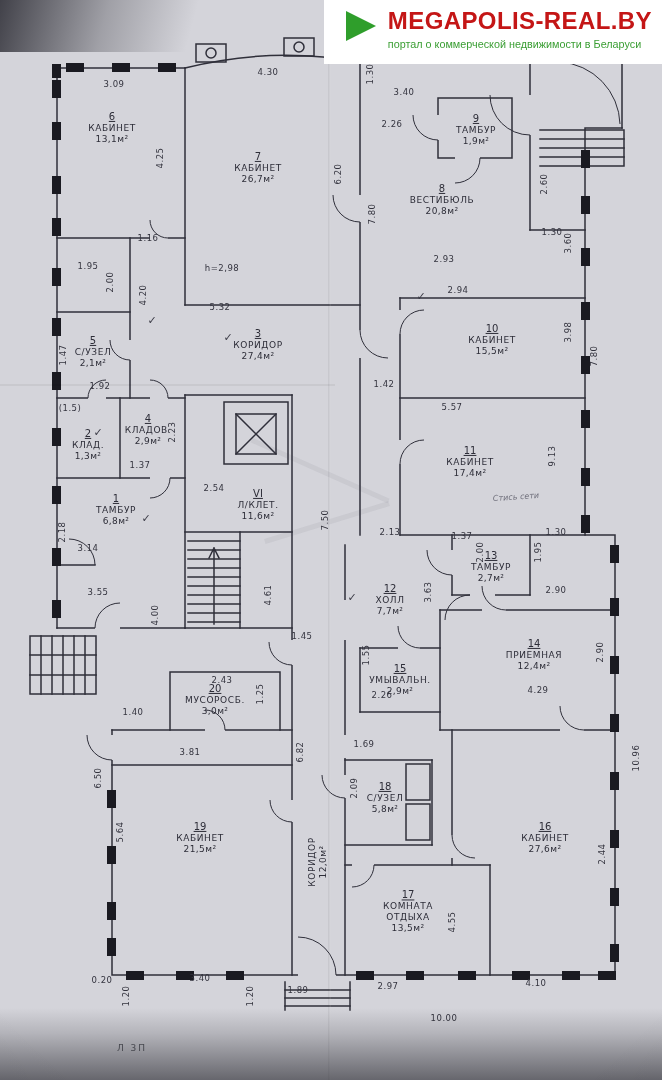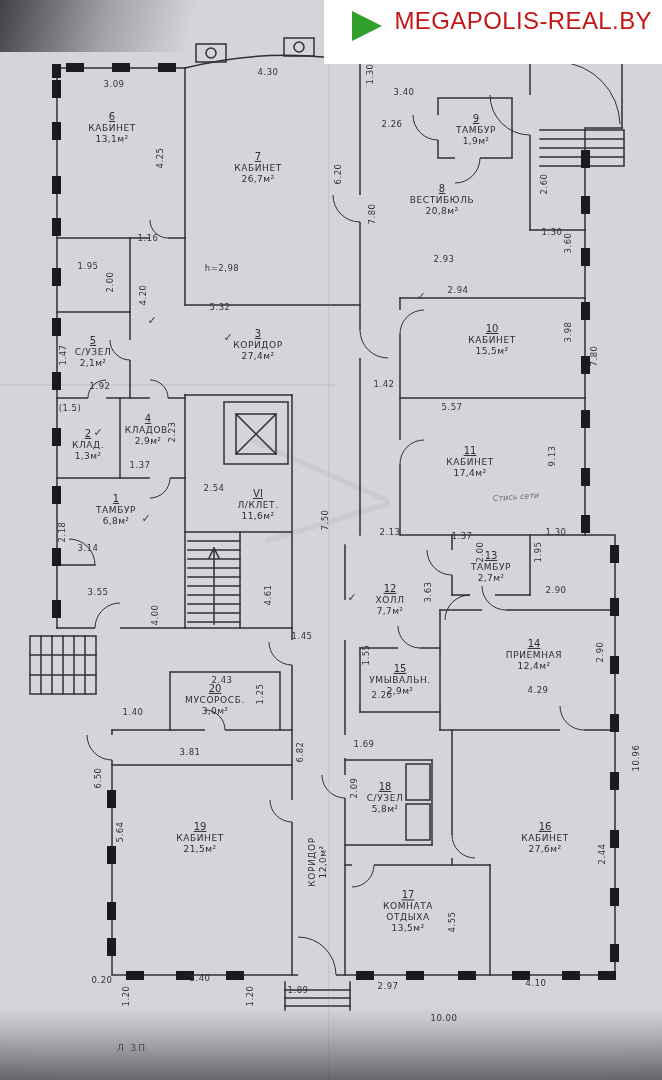--- a/index.html
+++ b/index.html
@@ -18,21 +18,21 @@
   .crease-v{position:absolute;left:328px;top:0;width:3px;height:1080px;background:linear-gradient(to right,rgba(0,0,0,.07),rgba(255,255,255,.10));pointer-events:none;}
   .crease-h{position:absolute;left:0;top:384px;width:335px;height:2px;background:rgba(0,0,0,.05);pointer-events:none;}
   .wm{position:absolute;background:rgba(70,70,85,.07);pointer-events:none;}
   .wm1{left:245px;top:468px;width:150px;height:5px;transform:rotate(24deg);}
   .wm2{left:262px;top:520px;width:130px;height:5px;transform:rotate(-17deg);}
   .tl-shade{position:absolute;left:0;top:0;width:330px;height:52px;background:linear-gradient(105deg,rgba(40,40,48,.85) 0%,rgba(40,40,48,.3) 32%,rgba(40,40,48,0) 58%);pointer-events:none;}
   .bottom-shade{position:absolute;left:0;top:1008px;width:662px;height:72px;background:linear-gradient(to bottom,rgba(35,35,42,0),rgba(35,35,42,.18) 35%,rgba(35,35,42,.62) 100%);pointer-events:none;}
   .vignette{position:absolute;inset:0;background:radial-gradient(130% 105% at 50% 42%,rgba(0,0,0,0) 62%,rgba(0,0,0,.16) 100%);pointer-events:none;}
   .logo-band{position:absolute;right:0;top:0;width:338px;height:64px;background:#ffffff;}
   .logo{position:absolute;right:10px;top:7px;display:flex;gap:9px;align-items:flex-start;cursor:pointer;}
-  .brand{font-family:"Liberation Sans",sans-serif;font-weight:400;font-size:24px;color:#c41616;letter-spacing:.4px;white-space:nowrap;}
+  .brand{font-family:"Liberation Sans",sans-serif;font-weight:700;font-size:24px;color:#c41616;letter-spacing:.4px;white-space:nowrap;}
   .tagline{font-family:"Liberation Sans",sans-serif;font-size:10.8px;color:#3a9e33;margin-top:3px;white-space:nowrap;}
 </style>
 </head>
 <body>
 
 <div class="stage">
 
   <svg class="plan" width="662" height="1080" viewBox="0 0 662 1080">
 
     <g stroke="#2f2f3a" stroke-width="1.5" fill="none" stroke-linecap="square">
@@ -419,16 +419,17 @@
   <div class="bottom-shade"></div>
   <div class="vignette"></div>
 
   <div class="logo-band"></div>
   <div class="logo">
     <svg width="36" height="38" viewBox="0 0 36 38">
         <polygon points="3,4 33,19 3,34" fill="#2f9e2b"></polygon>
       </svg>
     <div>
       <div class="brand">MEGAPOLIS-REAL.BY</div>
+      <div class="tagline">портал о коммерческой недвижимости в Беларуси</div>
     </div>
   </div>
 
 </div>
 
 </body></html>

